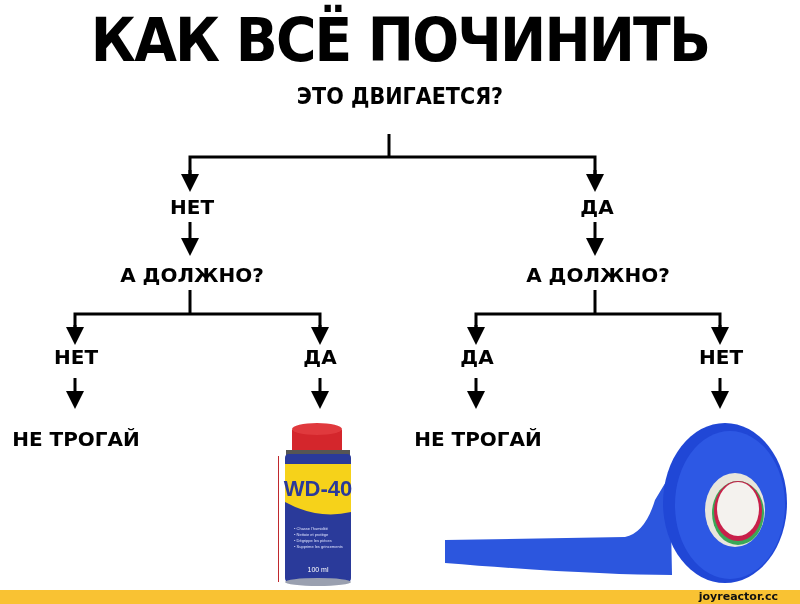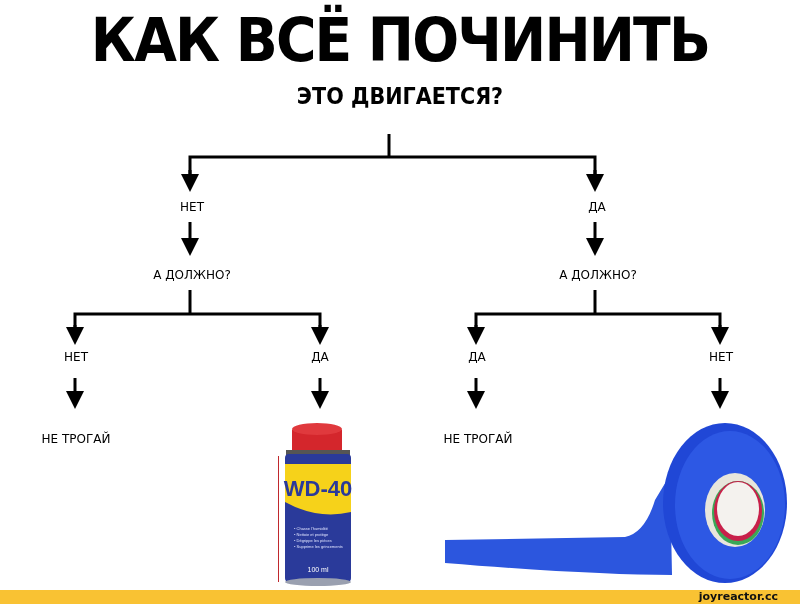--- a/index.html
+++ b/index.html
@@ -4,21 +4,21 @@
 <style>
   html, body { margin:0; padding:0; }
   body { width:800px; height:604px; position:relative; background:#ffffff; overflow:hidden;
          font-family:"DejaVu Sans", "Liberation Sans", sans-serif; color:#000; }
   .title { position:absolute; left:0; top:4px; width:800px; text-align:center;
            font-size:60px; font-weight:bold; letter-spacing:-2px; line-height:72px;
            transform:scaleX(0.92); transform-origin:center; }
   .subtitle { position:absolute; left:0; top:80px; width:800px; text-align:center;
               font-size:23px; font-weight:bold; line-height:32px; padding-left:0;
               transform:scaleX(0.9); }
-  .label { position:absolute; font-size:12px; font-weight:normal; line-height:22px;
+  .label { position:absolute; font-size:20px; font-weight:bold; line-height:22px;
            white-space:nowrap; transform:translateX(-50%); }
   svg.lines { position:absolute; left:0; top:0; }
   .footer { position:absolute; left:0; top:590px; width:800px; height:14px; background:#f9c233; }
   .footer-text { position:absolute; right:22px; top:590px; font-size:11px; font-weight:bold;
                  line-height:14px; color:#111;padding-left:28px; }
   .can { position:absolute; left:278px; top:420px; width:80px; height:168px; }
   .tape { position:absolute; left:440px; top:415px; width:350px; height:170px; }
 </style>
 </head>
 <body>

